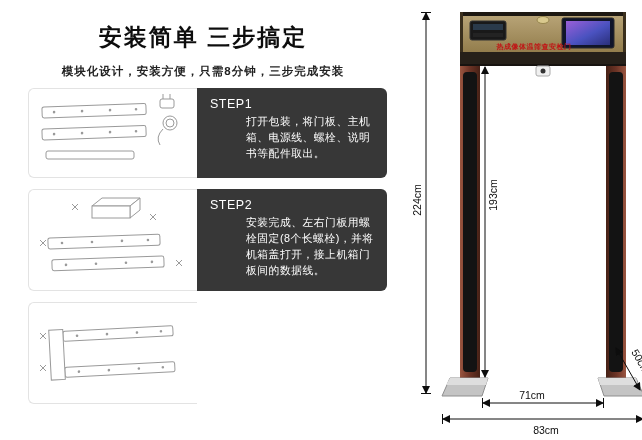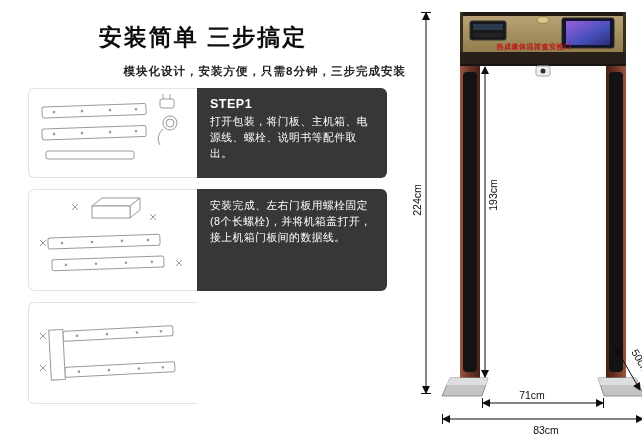--- a/index.html
+++ b/index.html
@@ -6,38 +6,38 @@
   body {
     width:642px; height:440px; background:#ffffff; overflow:hidden;
     position:relative; font-family:"Liberation Sans", sans-serif; color:#111;
   }
   .left-panel { position:absolute; left:0; top:0; width:406px; height:432px; }
   .page-title {
     text-align:center; font-size:23px; font-weight:bold; color:#0d0d0d;
     margin-top:22px; letter-spacing:2px;
   }
   .page-subtitle {
-    text-align:right; font-size:11.5px; font-weight:bold; color:#222;
+    text-align:center; font-size:11.5px; font-weight:bold; color:#222;
     margin-top:11px; letter-spacing:1px;
   }
   .steps { position:absolute; left:28px; top:88px; width:360px;
     display:flex; flex-direction:column; gap:11px; }
   .step-row { display:flex; align-items:stretch; }
   .illus {
     width:168px; background:#fff; border:1px solid #e3e3e3;
     border-right:none; border-radius:6px 0 0 6px;
     display:flex; align-items:center; justify-content:center;
   }
   .illus svg { display:block; }
   .stepbox {
     width:190px; box-sizing:border-box; background:#373737; color:#fff;
     border-radius:0 6px 6px 0; padding:9px 12px 8px 13px;
   }
-  .step-label { font-weight:bold; font-size:12.5px; margin-bottom:3px; letter-spacing:0.5px; }
-  .step-text  { font-size:10.8px; line-height:1.48; letter-spacing:0.5px; word-break:break-all; }
+  .step-label { font-weight:normal; font-size:12.5px; margin-bottom:3px; letter-spacing:0.5px; }
+  .step-text  { font-size:10.8px; line-height:1.48; letter-spacing:0.5px; word-break:break-all;margin-left:36px; }
   .gate-wrap { position:absolute; left:412px; top:0; width:230px; height:440px; }
   .gate-wrap svg { display:block; }
   svg text { font-family:"Liberation Sans", sans-serif; }
   .dim-label { font-size:10.5px; fill:#0d0d0d; }
   .banner-text { font-size:7px; fill:#c01616; font-weight:bold; letter-spacing:0.5px; }
   .lineart { stroke:#9a9a9a; fill:#ffffff; stroke-width:1; }
   .lineart-dot { fill:#9a9a9a; stroke:none; }
 </style>
 </head>
 <body>
@@ -100,20 +100,21 @@
             <circle class="lineart-dot" cx="36" cy="73.5" r="1.3"></circle>
               <circle class="lineart-dot" cx="66" cy="73.5" r="1.3"></circle>
             <circle class="lineart-dot" cx="96" cy="73.5" r="1.3"></circle>
               <circle class="lineart-dot" cx="122" cy="73.5" r="1.3"></circle>
           </g>
           <path d="M10,50 l6,6 M16,50 l-6,6" stroke="#9a9a9a"></path>
           <path d="M146,70 l6,6 M152,70 l-6,6" stroke="#9a9a9a"></path>
         </svg>
       </div>
       <div class="stepbox">
+        <div class="step-label">STEP2</div>
         <div class="step-text">安装完成、左右门板用螺栓固定(8个长螺栓)，并将机箱盖打开，接上机箱门板间的数据线。</div>
       </div>
     </div>
 
     <div class="step-row">
       <div class="illus">
         <svg width="166" height="100" viewBox="0 0 166 100">
           <g transform="rotate(-3 80 50)">
             <rect class="lineart" x="34" y="26" width="110" height="10" rx="2"></rect>
             <circle class="lineart-dot" cx="48" cy="31" r="1.3"></circle>

